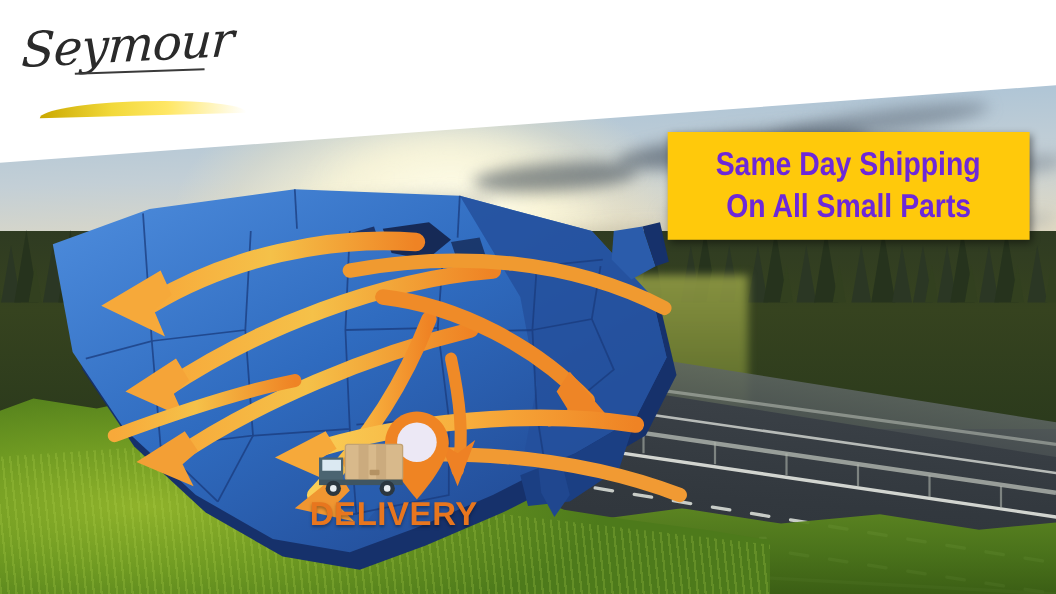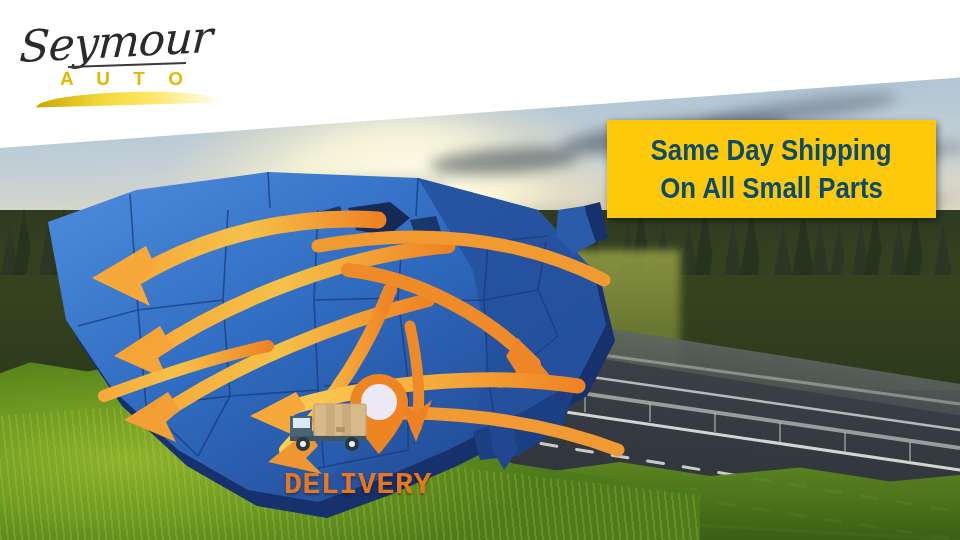--- a/index.html
+++ b/index.html
@@ -124,31 +124,31 @@
   }
 
   
   .mapwrap{position:absolute;left:18px;top:150px;width:620px;height:380px;}
   .maplabel{
     position:absolute;left:240px;top:300px;width:200px;text-align:center;
     color:#e8761e;font-weight:700;line-height:1;
     text-shadow:0 2px 3px rgba(0,0,0,.35);
   }
   .maplabel .l1{font-size:22px;letter-spacing:.5px;display:block;}
-  .maplabel .l2{font-size:30px;letter-spacing:.5px;display:block;margin-top:20px;font-family:Liberation Mono, monospace;}
+  .maplabel .l2{font-size:30px;letter-spacing:.5px;display:block;margin-top:3px;}
 
   .truck{position:absolute;left:268px;top:248px;width:96px;height:56px;}
   .pin{position:absolute;left:330px;top:222px;width:62px;height:84px;}
 
   
   .banner{
     position:absolute;background:#FFC90B;
     box-shadow:2px 3px 7px rgba(0,0,0,.45);
     display:flex;flex-direction:column;align-items:center;justify-content:center;
-    color:#0c4a6e;font-weight:700;
+    color:#6d28d9;font-weight:700;
     font-family:"Liberation Sans", sans-serif;
     line-height:1.03;
   }
   .banner span{display:block;white-space:nowrap;transform:scaleX(.86);transform-origin:center;}
   .b1{left:607px;top:120px;width:329px;height:98px;font-size:30px;}
   .b2{left:607px;top:254px;width:329px;height:66px;font-size:30px;}
   .b3{left:607px;top:350px;width:329px;height:104px;font-size:30px;}
   .b1 span+span, .b3 span+span{margin-top:7px;}
 </style>
 </head>
@@ -274,21 +274,20 @@
   </div>
 
   <div class="swoosh-edge"></div>
   <div class="swoosh"></div>
   <div class="swoosh-left"></div>
 
   <div class="logo">
     <div class="logo-swoosh"></div>
     <div class="logo-script">Seymour</div>
     <div class="logo-underline"></div>
-    <div class="logo-auto">A U T O</div>
   </div>
 
   <div class="mapwrap">
 
     <svg width="620" height="380" style="position:absolute;left:0;top:0;">
       <defs>
         <linearGradient id="mapg" x1="0" y1="0" x2="1" y2="1">
           <stop offset="0%" stop-color="#4f8ede"></stop>
           <stop offset="45%" stop-color="#2f6bbf"></stop>
           <stop offset="100%" stop-color="#1d3f86"></stop>

